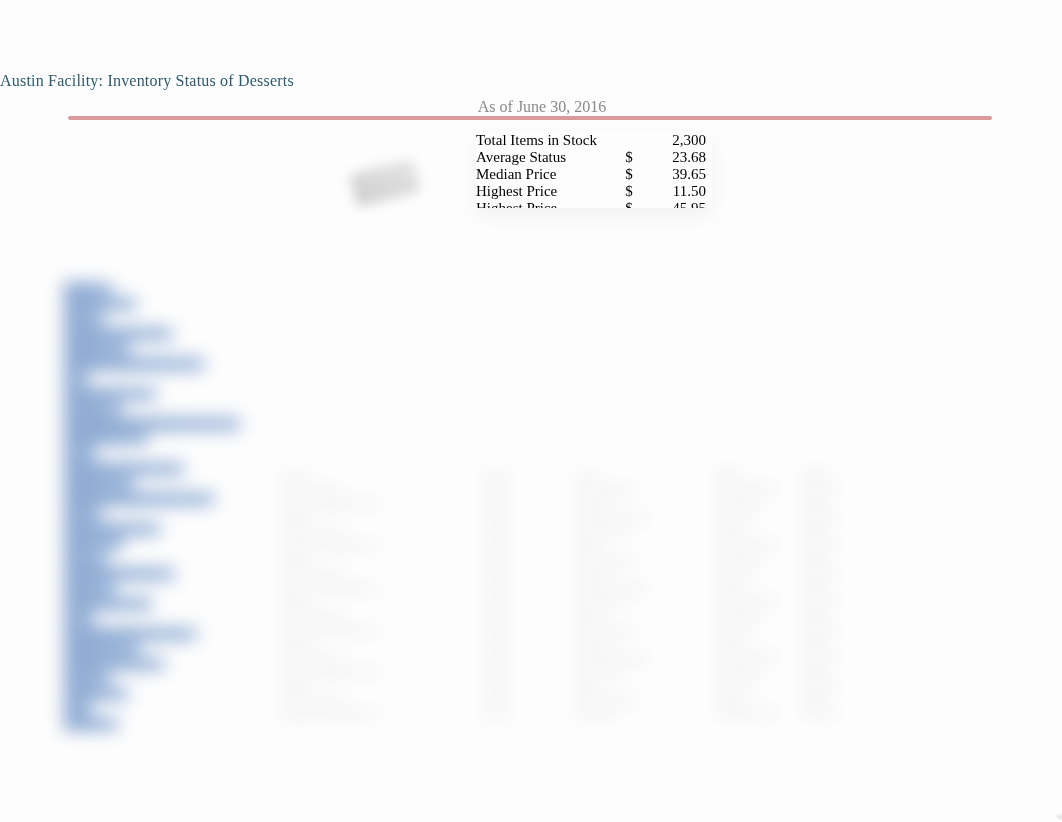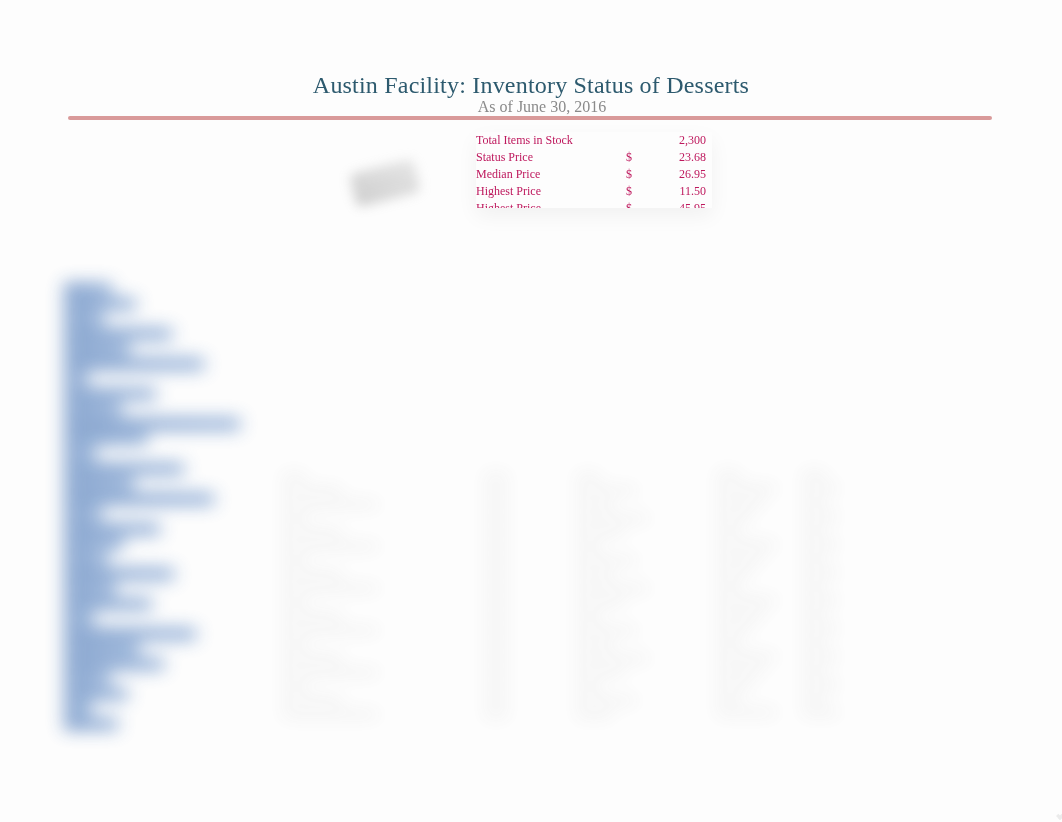--- a/index.html
+++ b/index.html
@@ -15,22 +15,21 @@
   .page{
     position:relative;
     width:1062px;
     height:822px;
   }
   .title{
     position:absolute;
     top:72px;
     left:0;
     width:1062px;
-    text-align:center;
-    font-size:24px;
+    font-size:16px;
     color:#2d5a6e;
     letter-spacing:.2px;
   }
   .subtitle{
     position:absolute;
     top:98px;
     left:11px;
     width:1062px;
     text-align:center;
     font-size:16px;
@@ -50,23 +49,23 @@
     top:132px;
     left:476px;
     width:236px;
     height:76px;
     overflow:hidden;
     background:#fdfdfd;
     box-shadow:0 8px 20px rgba(0,0,0,0.05);
   }
   .summary-row{
     display:flex;
-    font-size:12px;
+    font-size:15px;
     line-height:17px;
-    color:#be185d;
+    color:#000000;
   }
   .summary-row .label{flex:0 0 140px;}
   .summary-row .sym{flex:0 0 26px;text-align:center;}
   .summary-row .val{flex:1;text-align:right;padding-right:6px;}
 
   
   .blur-region{
     position:absolute;
     filter:blur(9px);
     opacity:.9;
@@ -125,28 +124,28 @@
 
   <div class="smudge"></div>
 
   <div class="summary">
     <div class="summary-row">
       <span class="label">Total Items in Stock</span>
       <span class="sym"></span>
       <span class="val">2,300</span>
     </div>
     <div class="summary-row">
-      <span class="label">Status Price</span>
+      <span class="label">Average Status</span>
       <span class="sym">$</span>
       <span class="val">23.68</span>
     </div>
     <div class="summary-row">
       <span class="label">Median Price</span>
       <span class="sym">$</span>
-      <span class="val">26.95</span>
+      <span class="val">39.65</span>
     </div>
     <div class="summary-row">
       <span class="label">Highest Price</span>
       <span class="sym">$</span>
       <span class="val">11.50</span>
     </div>
     <div class="summary-row">
       <span class="label">Highest Price</span>
       <span class="sym">$</span>
       <span class="val">45.95</span>

